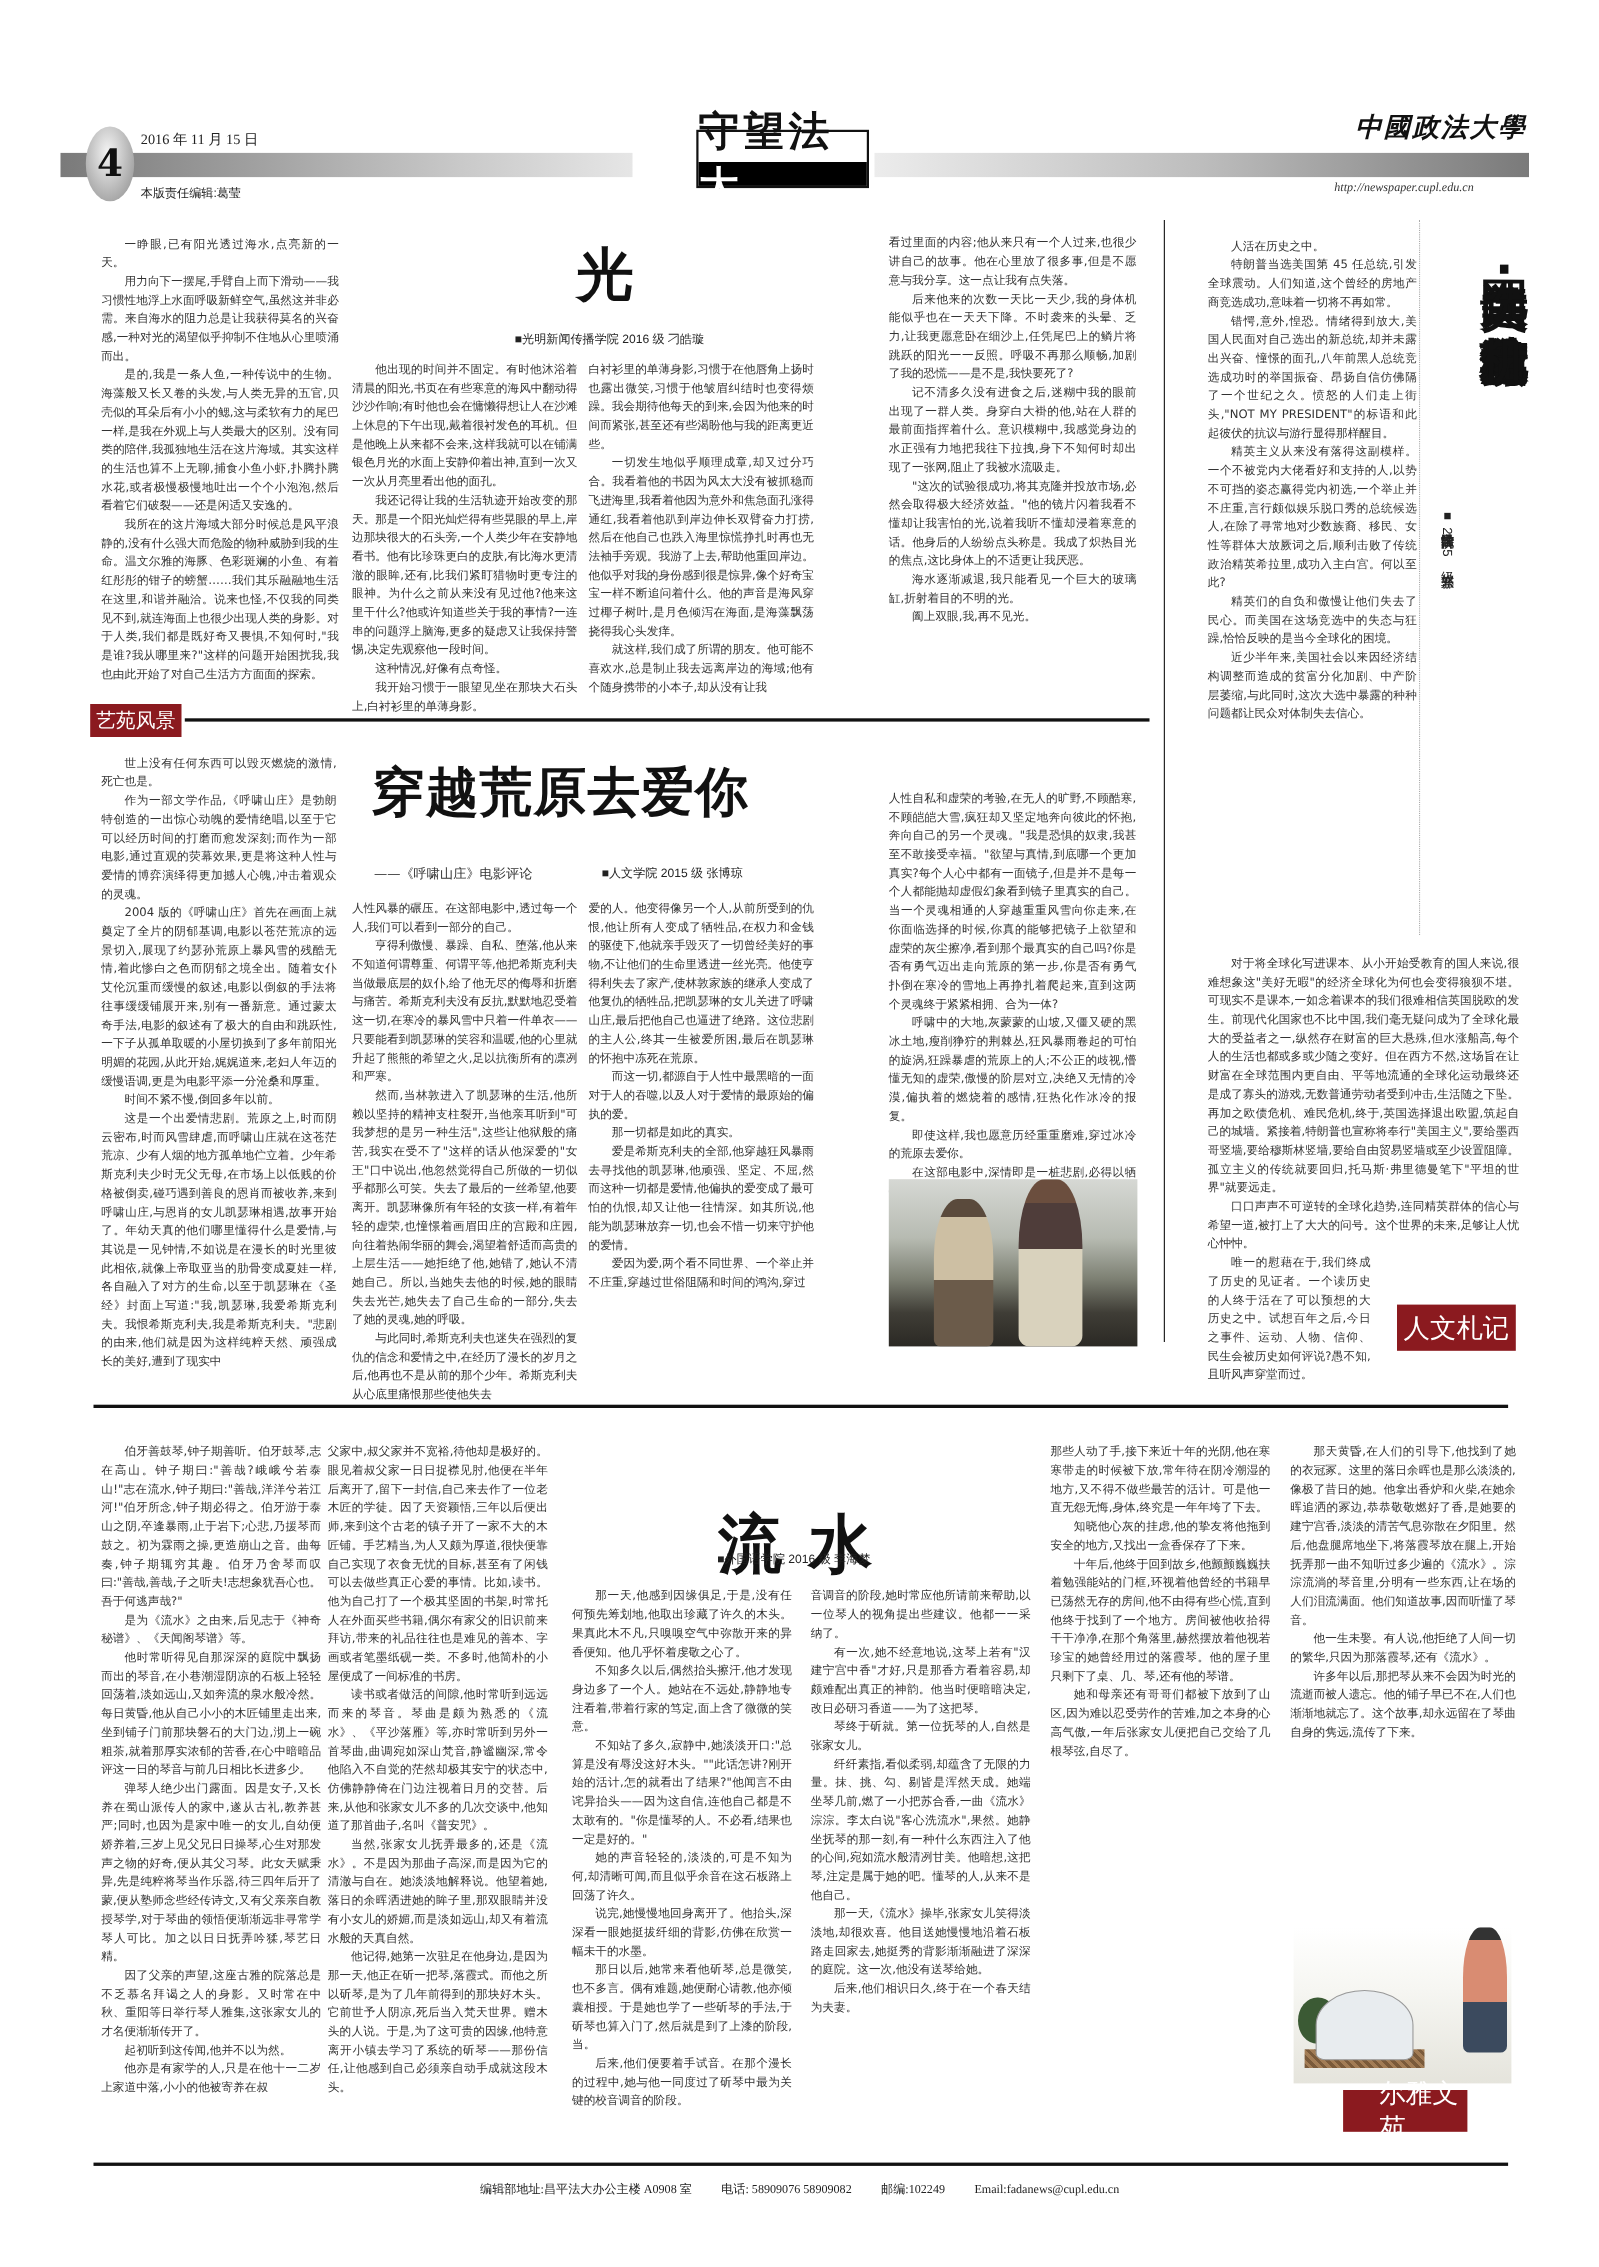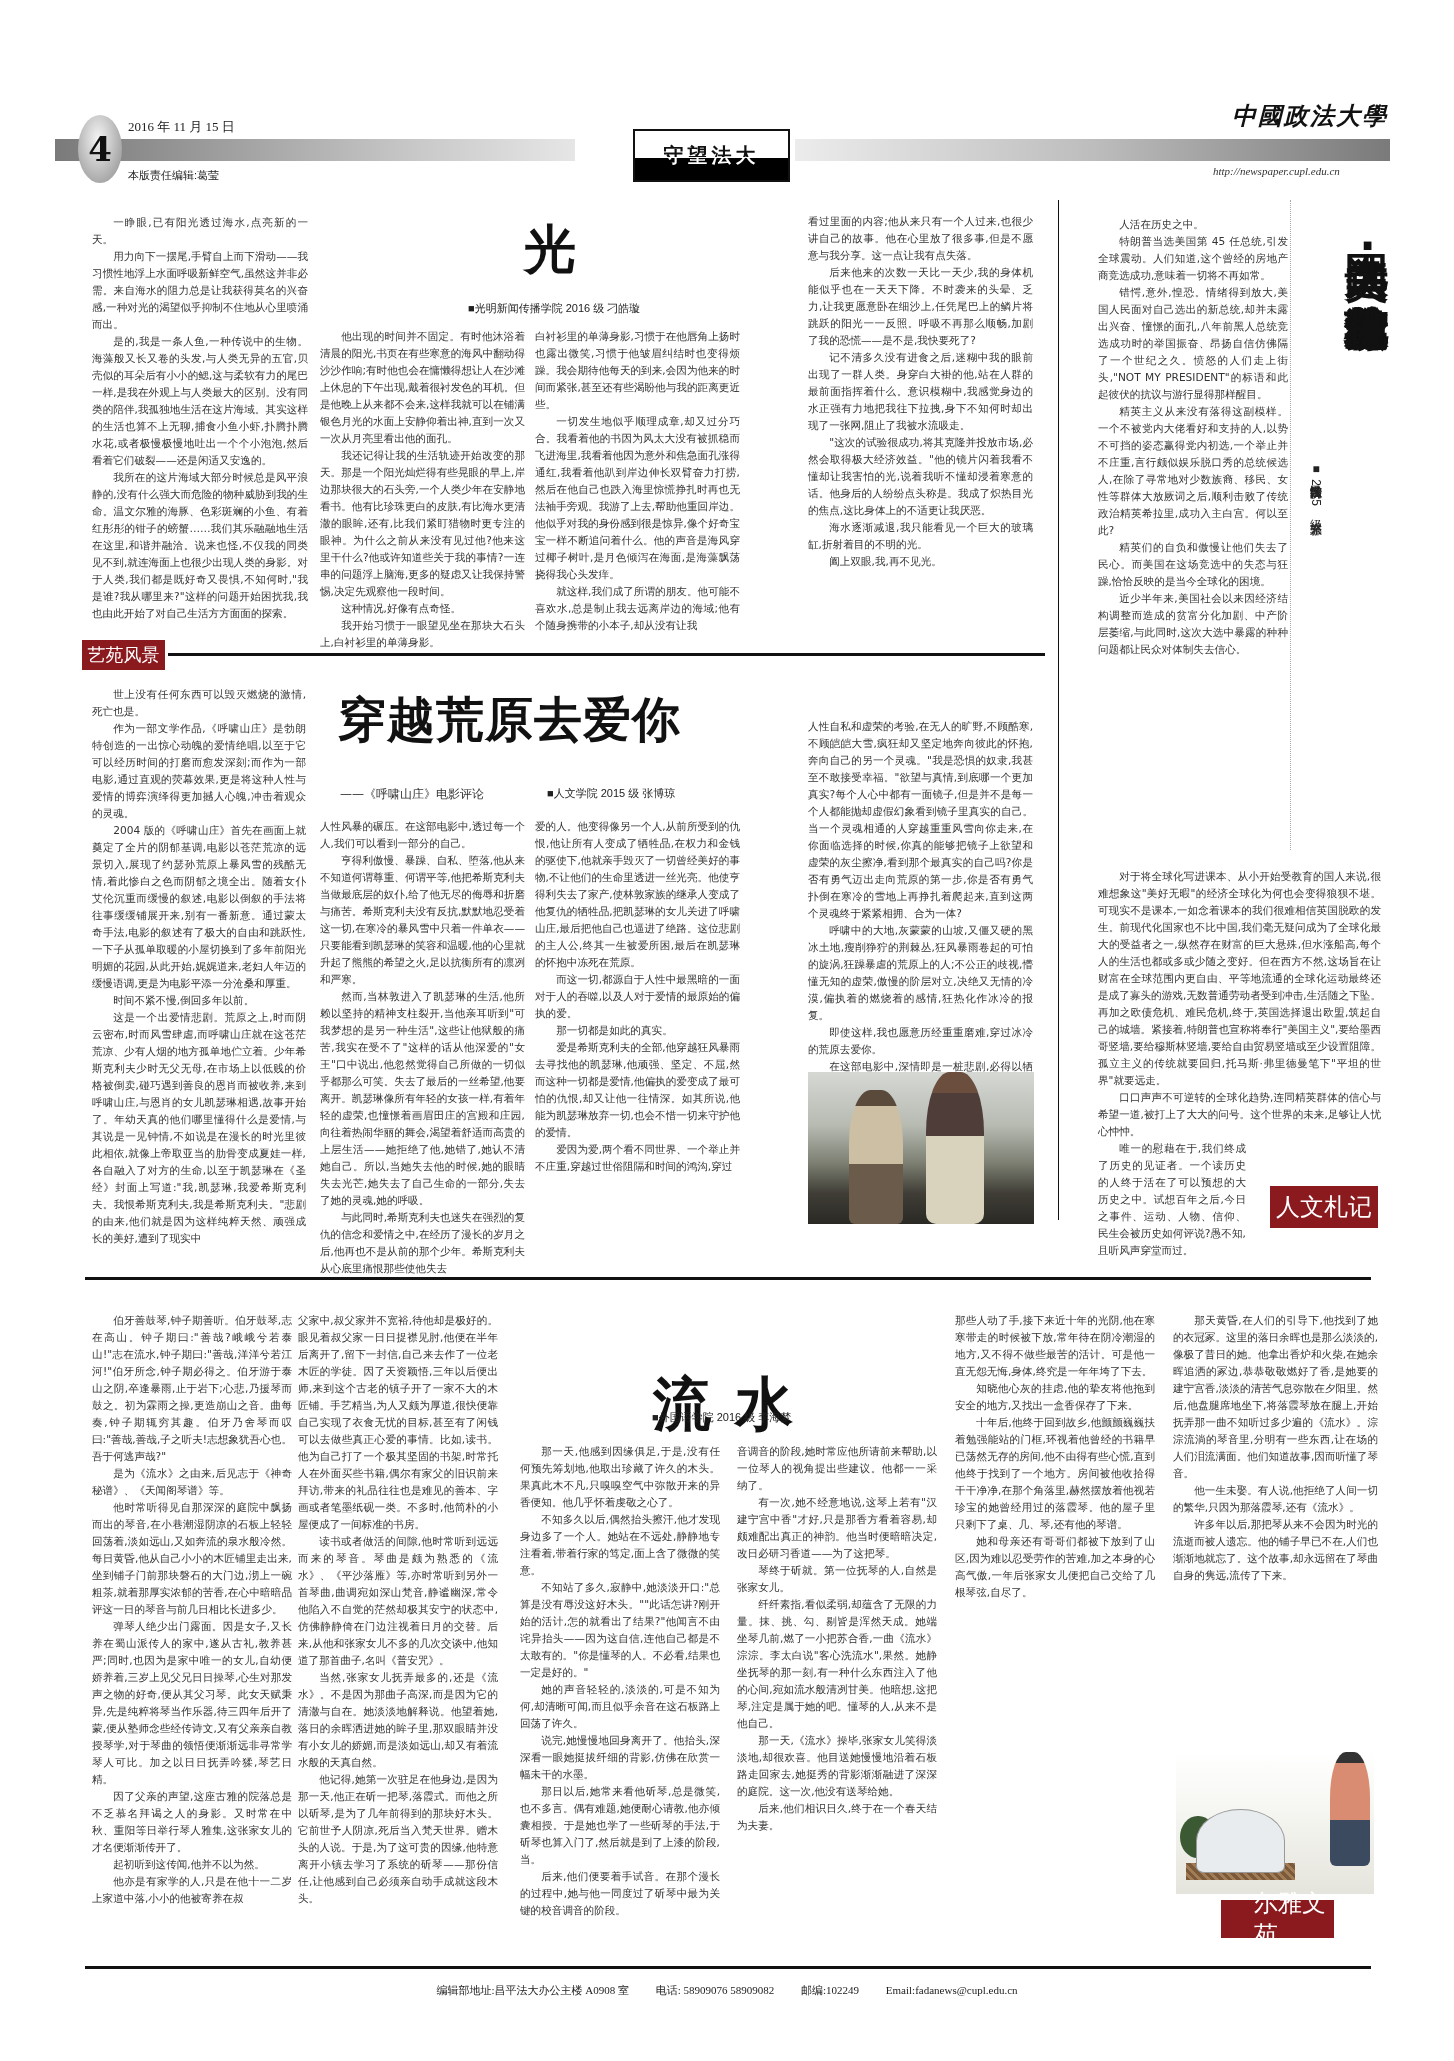--- a/index.html
+++ b/index.html
@@ -5,21 +5,21 @@
 *{box-sizing:border-box;margin:0;padding:0;}
 html,body{width:1454px;height:2061px;background:#fff;overflow:hidden;}
 body{position:relative;font-family:"DejaVu Sans",sans-serif;color:#222;}
 .abs{position:absolute;}
 
 .page-num-bar{left:55px;top:139px;width:520px;height:22px;background:linear-gradient(to right,#7a7a7a,#c9c9c9 70%,#e6e6e6);}
 .page-num-bar-r{left:795px;top:139px;width:595px;height:22px;background:linear-gradient(to right,#ececec,#bdbdbd 50%,#7a7a7a);}
 .page-circle{left:78px;top:115px;width:44px;height:68px;border-radius:50%;background:radial-gradient(ellipse at 45% 35%,#f4f4f4,#b4b4b4 60%,#8a8a8a);display:flex;align-items:center;justify-content:center;font-family:"DejaVu Serif",serif;font-weight:bold;font-size:34px;color:#111;}
 .date{left:128px;top:118px;font-family:"Liberation Serif",serif;font-size:13px;color:#222;}
 .editor{left:128px;top:168px;font-family:"Liberation Sans",sans-serif;font-size:11px;color:#222;}
-.section-box{left:633px;top:129px;width:157px;height:53px;border:2px solid #111;background:linear-gradient(to bottom,#fff 0 55%,#000 55%);display:flex;align-items:center;justify-content:center;font-family:"DejaVu Serif",serif;font-size:20px;font-weight:bold;letter-spacing:4px;color:#000;}
+.section-box{left:633px;top:118px;width:157px;height:53px;border:2px solid #111;background:linear-gradient(to bottom,#fff 0 55%,#000 55%);display:flex;align-items:center;justify-content:center;font-family:"DejaVu Serif",serif;font-size:37px;font-weight:bold;letter-spacing:4px;color:#000;}
 .section-box span{background:linear-gradient(to bottom,#111 0 55%,#fff 55%);-webkit-background-clip:text;background-clip:text;color:transparent;}
 .paper-name{left:1232px;top:100px;font-family:"DejaVu Serif",serif;font-style:italic;font-weight:bold;font-size:24px;letter-spacing:2px;color:#111;}
 .paper-url{left:1213px;top:165px;font-family:"Liberation Serif",serif;font-style:italic;font-size:11px;color:#333;}
 
 .col{position:absolute;font-family:"DejaVu Sans",sans-serif;font-size:10.6px;line-height:17px;color:#333;text-align:justify;}
 .col p{text-indent:2em;}
 .col p.noind{text-indent:0;}
 
 .title-guang{left:524px;top:215px;font-family:"DejaVu Sans",sans-serif;font-weight:bold;font-size:52px;color:#111;}
 .byline{font-family:"Liberation Sans",sans-serif;font-size:11px;color:#222;}

